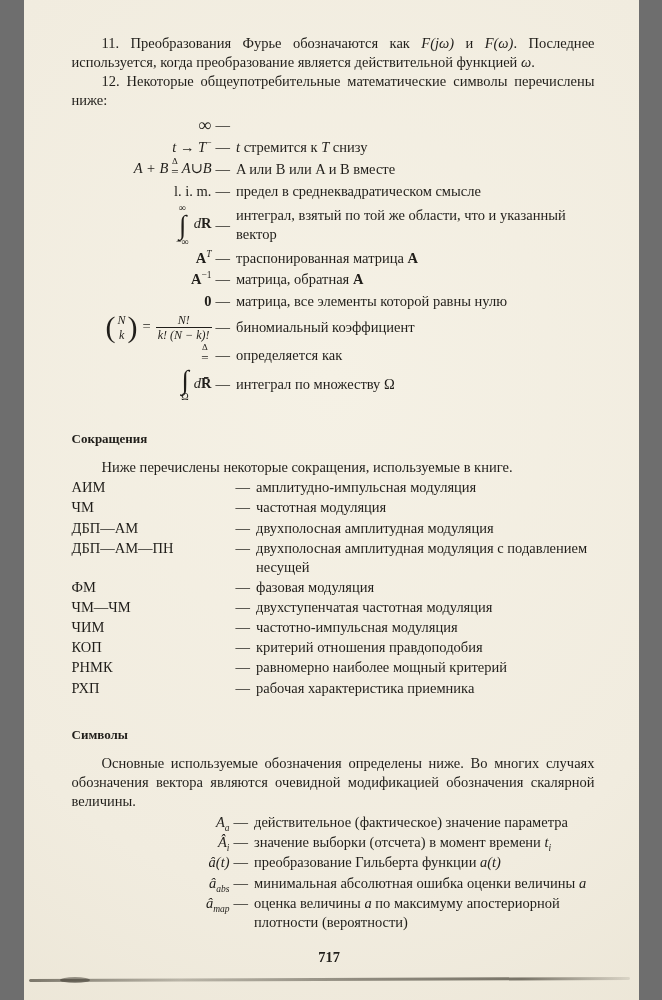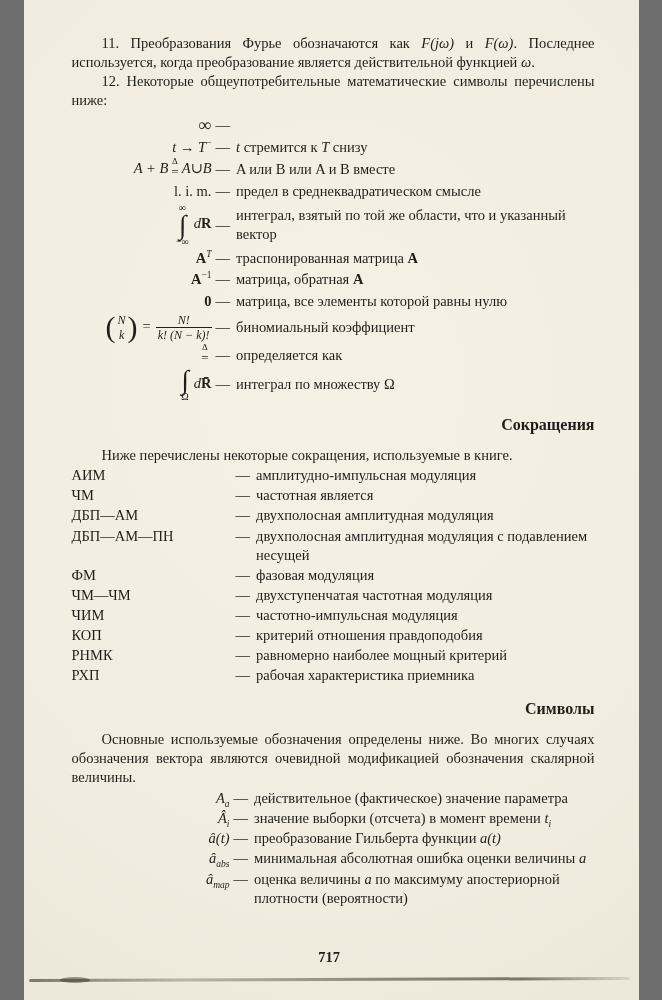--- a/index.html
+++ b/index.html
@@ -27,21 +27,21 @@
   .intcol{display:inline-flex;flex-direction:column;align-items:center;vertical-align:middle;line-height:1;margin-right:5px;}
   .intcol .lim{font-size:10px;}
   .intcol .sign{font-size:27px;line-height:0.9;}
   .binom{display:inline-flex;align-items:center;vertical-align:middle;}
   .paren{font-size:30px;font-weight:400;line-height:0.75;}
   .bnk{display:inline-flex;flex-direction:column;align-items:center;font-style:italic;font-size:12px;line-height:1;gap:3px;padding:0 2px;}
   .beq{padding:0 5px;}
   .frac{display:inline-flex;flex-direction:column;align-items:center;vertical-align:middle;font-size:12px;line-height:1.2;font-style:italic;}
   .frac .num{padding:0 2px;}
   .frac .den{border-top:1px solid #201e1a;padding:0 2px;}
-  .heading{text-align:right;font-weight:bold;font-size:16px;margin:12px 0 11px;}
+  .heading{text-align:left;font-weight:bold;font-size:13px;margin:28px 0 11px;}
   .arow{display:flex;margin:1px 0;}
   .arow .abbr{flex:0 0 160px;text-align:left;}
   .arow .dash{flex:0 0 auto;padding:0 6px 0 4px;}
   .arow .desc{flex:1;}
   .slist{margin-top:2px;}
   .srow{display:flex;margin:1px 0;}
   .srow .sym{flex:0 0 158px;text-align:right;font-style:italic;}
   .srow .dash{flex:0 0 auto;padding:0 6px 0 4px;font-style:normal;}
   .srow .desc{flex:1;}
   .pagenum{position:absolute;left:0;right:4px;bottom:33px;text-align:center;font-weight:bold;}
@@ -156,21 +156,21 @@
 
     <div>
       <div class="arow">
           <span class="abbr">АИМ</span>
           <span class="dash">—</span>
           <span class="desc">амплитудно-импульсная модуляция</span>
         </div>
       <div class="arow">
           <span class="abbr">ЧМ</span>
           <span class="dash">—</span>
-          <span class="desc">частотная является</span>
+          <span class="desc">частотная модуляция</span>
         </div>
       <div class="arow">
           <span class="abbr">ДБП—АМ</span>
           <span class="dash">—</span>
           <span class="desc">двухполосная амплитудная модуляция</span>
         </div>
       <div class="arow">
           <span class="abbr">ДБП—АМ—ПН</span>
           <span class="dash">—</span>
           <span class="desc">двухполосная амплитудная модуляция с подавлением несущей</span>

